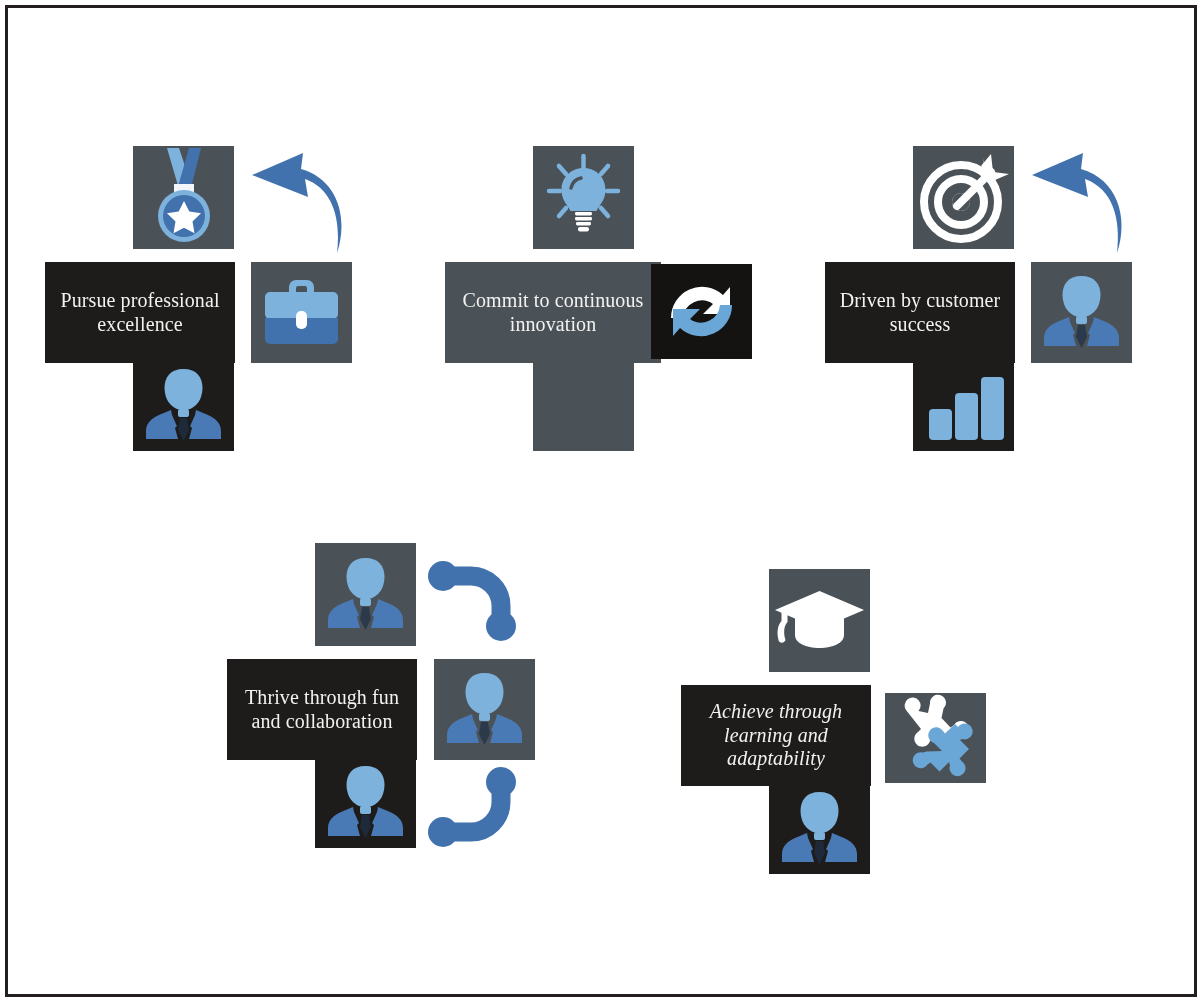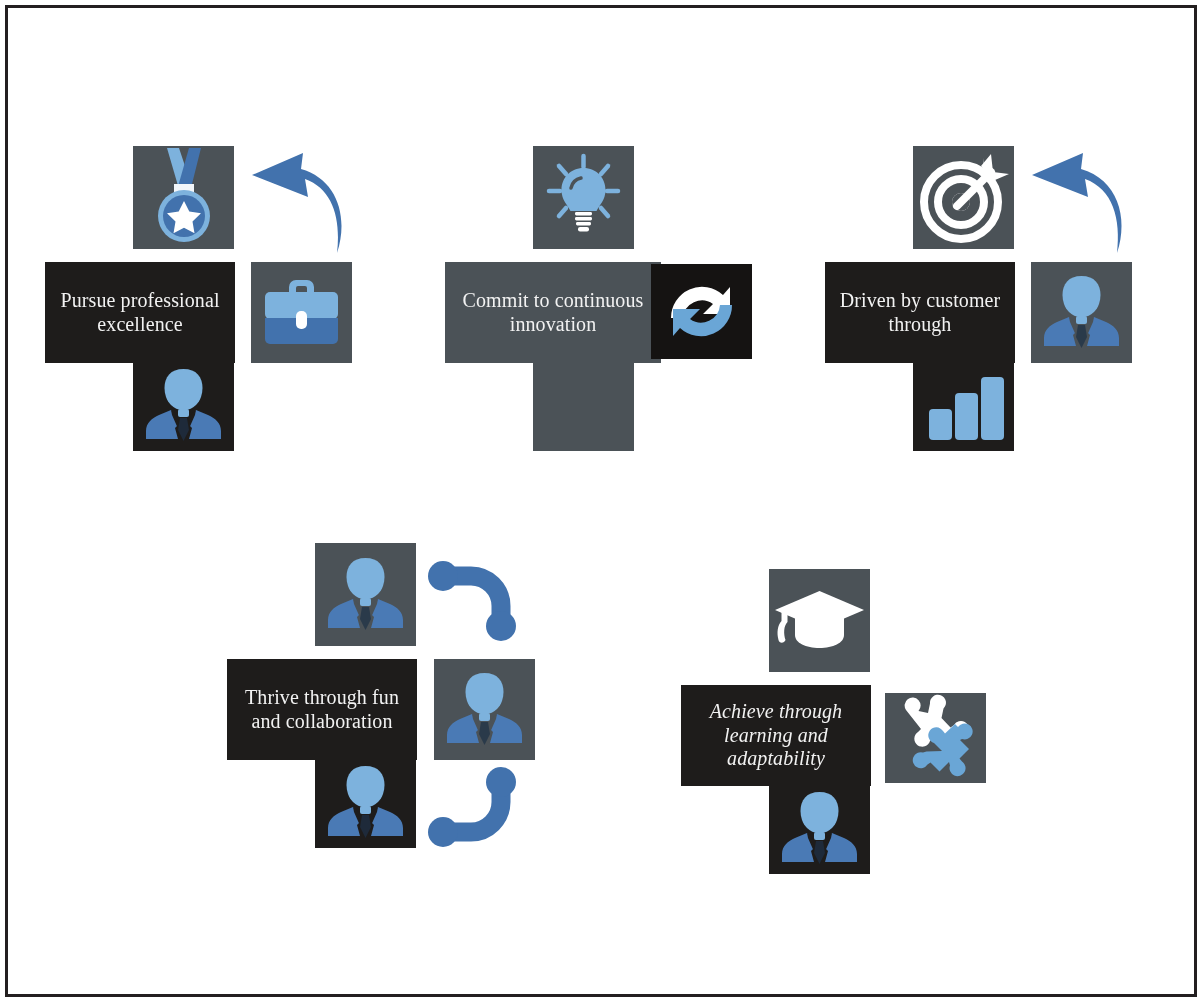--- a/index.html
+++ b/index.html
@@ -139,21 +139,21 @@
         </svg>
       </div>
 
       <div class="arrow-wrap" style="left:205px;top:12px;width:100px;height:105px;">
         <svg width="100" height="105" viewBox="0 0 100 105">
           <path d="M92 100 C96 66, 88 36, 60 26 L63 44 L7 22 L58 0 L56 16 C92 26, 104 64, 92 100 Z" fill="#4272ad"></path>
         </svg>
       </div>
 
       <div class="panel" style="left:5px;top:121px;width:190px;height:101px;background:#1e1c1b;font-size:20px;">
-        <span>Driven by customer through</span>
+        <span>Driven by customer success</span>
       </div>
 
       <div class="tile" style="left:211px;top:121px;width:101px;height:101px;background:#4b5257;">
         <svg width="101" height="101" viewBox="0 0 101 101">
           <path d="M50.5 14 c-13 0-19 8-19 19 0 3 .5 6 1.5 9 1 3 3 6 5 8 3 3 7 5 12.5 5 s9.5-2 12.5-5 c2-2 4-5 5-8 1-3 1.5-6 1.5-9 0-11-6-19-19-19 Z" fill="#7db2dd"></path>
           <path d="M13 84 v-8 c0-8 6-13 13-16 l12-5 8 14 -4 4 3 11 h-3 Z" fill="#4a7ab5"></path>
           <path d="M88 84 v-8 c0-8-6-13-13-16 l-12-5 -8 14 4 4 -3 11 h3 Z" fill="#4a7ab5"></path>
           <path d="M38 55 l12.5 12 L63 55 l-1 5 -11.5 26 L39 60 Z" fill="#4b5257"></path>
           <rect x="45" y="54" width="11" height="8" rx="2" fill="#7db2dd"></rect>
           <path d="M47 63 h7 l2 12 -5.5 11 -5.5-11 Z" fill="#2a3a4a"></path>

